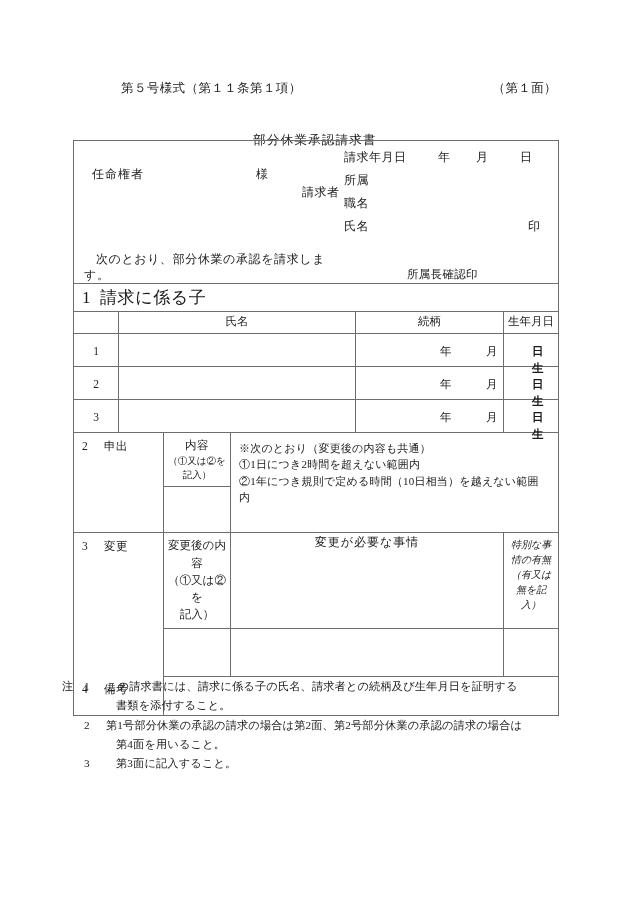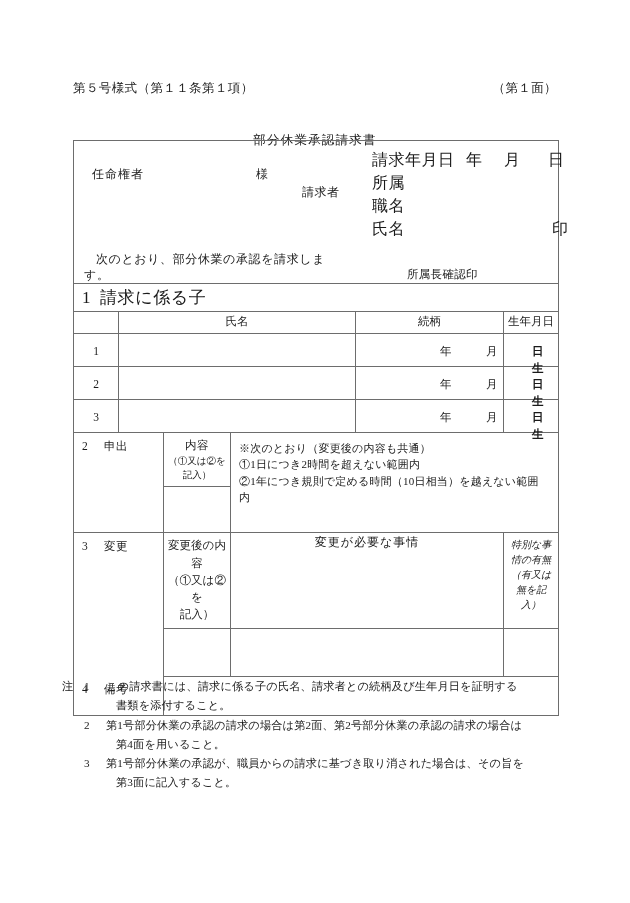--- a/index.html
+++ b/index.html
@@ -27,21 +27,21 @@
   
   .hdr {
     position: absolute;
     top: 78px;
     left: 73px;
     right: 73px;
     height: 20px;
     font-size: 12.5px;
     line-height: 20px;
   }
-  .hdr-left { float: left; letter-spacing: .4px; }
+  .hdr-left { float: left; letter-spacing: .4px; margin-left: 48px; }
   .hdr-right { float: right; letter-spacing: .4px; }
 
   .doc-title {
     position: absolute;
     top: 116px;
     left: 0;
     width: 630px;
     text-align: center;
     font-size: 12.5px;
     letter-spacing: 1.2px;
@@ -75,23 +75,23 @@
   }
   .addr-sama {
     position: absolute; left: 182px; top: 24px;
     font-size: 12px;
   }
   .addr-seikyusha {
     position: absolute; left: 228px; top: 42px;
     font-size: 12px; letter-spacing: .5px;
   }
   .addr-fields {
-    position: absolute; left: 298px; top: 7px;
+    position: absolute; left: 270px; top: 7px;
     width: 196px;
-    font-size: 16px;
+    font-size: 12px;
   }
   .fld-row { height: 23px; position: relative; }
   .fld-label { position: absolute; left: 0; top: 0; letter-spacing: .5px; }
   .fld-ymd { position: absolute; left: 94px; top: 0; width: 102px; }
   .fld-ymd span { position: absolute; top: 0; }
   .ymd-y { left: 0; }
   .ymd-m { left: 38px; }
   .ymd-d { left: 82px; }
   .fld-in { position: absolute; right: 0; top: 0; }
 
@@ -385,20 +385,19 @@
         <span class="l">第1号部分休業の承認の請求の場合は第2面、第2号部分休業の承認の請求の場合は</span>
         <span class="l2">第4面を用いること。</span>
       </span>
     </div>
 
     <div class="note-item">
       <span class="marker">
         <span class="chu"></span><span class="idx">3</span>
       </span>
       <span class="body">
-        <span class="l">第1号部分休業の承認が、職員からの請求に基づき取り消された場合は、その旨を</span>
         <span class="l2">第3面に記入すること。</span>
       </span>
     </div>
 
   </div>
 
 </div>
 
 </body></html>

